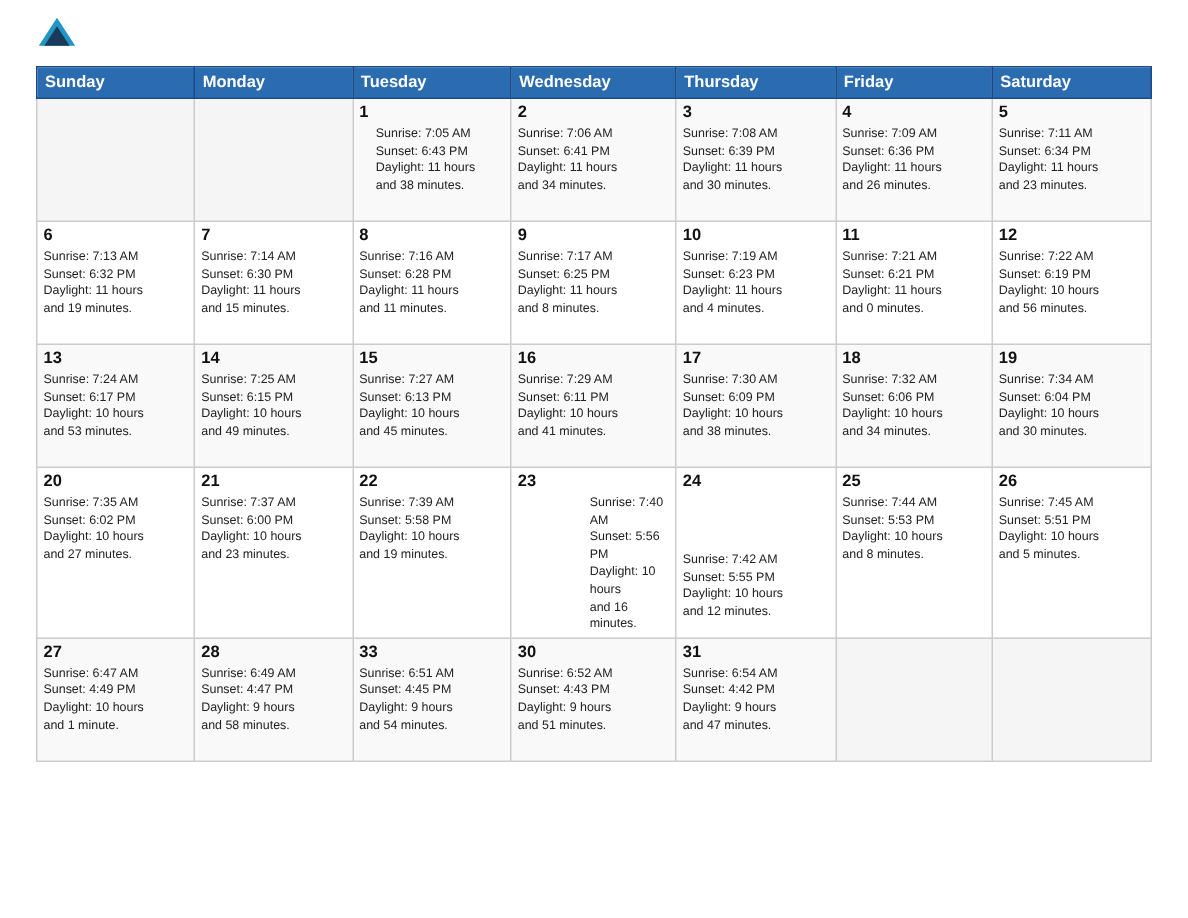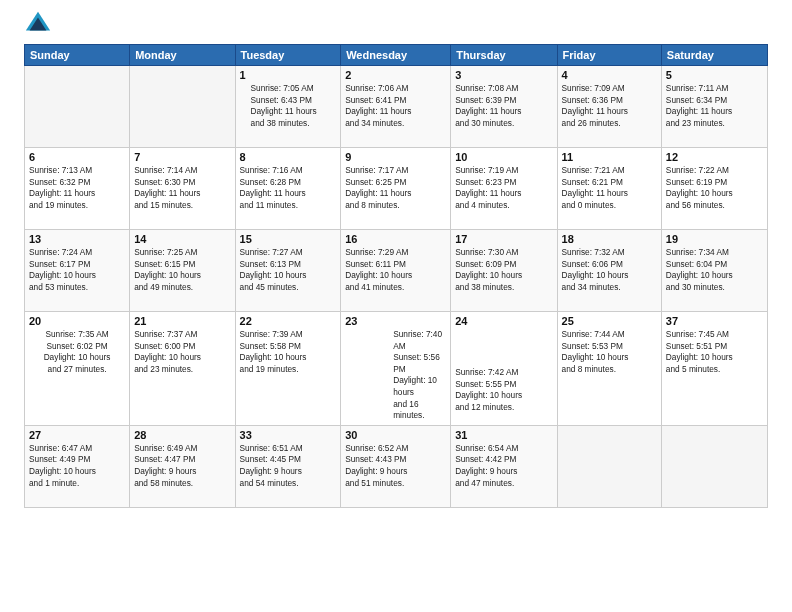--- a/index.html
+++ b/index.html
@@ -259,21 +259,21 @@
             <div class="day-num">19</div>
             <div class="day-info" style="white-space: pre-line;">Sunrise: 7:34 AM
 Sunset: 6:04 PM
 Daylight: 10 hours
 and 30 minutes.</div>
           </td>
         </tr>
         <tr>
           <td>
             <div class="day-num">20</div>
-            <div class="day-info" style="white-space: pre-line; text-align: center;">Sunrise: 7:35 AM
+            <div class="day-info" style="white-space: pre-line;">Sunrise: 7:35 AM
 Sunset: 6:02 PM
 Daylight: 10 hours
 and 27 minutes.</div>
           </td>
           <td>
             <div class="day-num">21</div>
             <div class="day-info" style="white-space: pre-line;">Sunrise: 7:37 AM
 Sunset: 6:00 PM
 Daylight: 10 hours
 and 23 minutes.</div>
@@ -300,21 +300,21 @@
 and 12 minutes.</div>
           </td>
           <td>
             <div class="day-num">25</div>
             <div class="day-info" style="white-space: pre-line;">Sunrise: 7:44 AM
 Sunset: 5:53 PM
 Daylight: 10 hours
 and 8 minutes.</div>
           </td>
           <td>
-            <div class="day-num">37</div>
+            <div class="day-num">26</div>
             <div class="day-info" style="white-space: pre-line;">Sunrise: 7:45 AM
 Sunset: 5:51 PM
 Daylight: 10 hours
 and 5 minutes.</div>
           </td>
         </tr>
         <tr class="row-shade">
           <td>
             <div class="day-num">27</div>
             <div class="day-info" style="white-space: pre-line;">Sunrise: 6:47 AM

